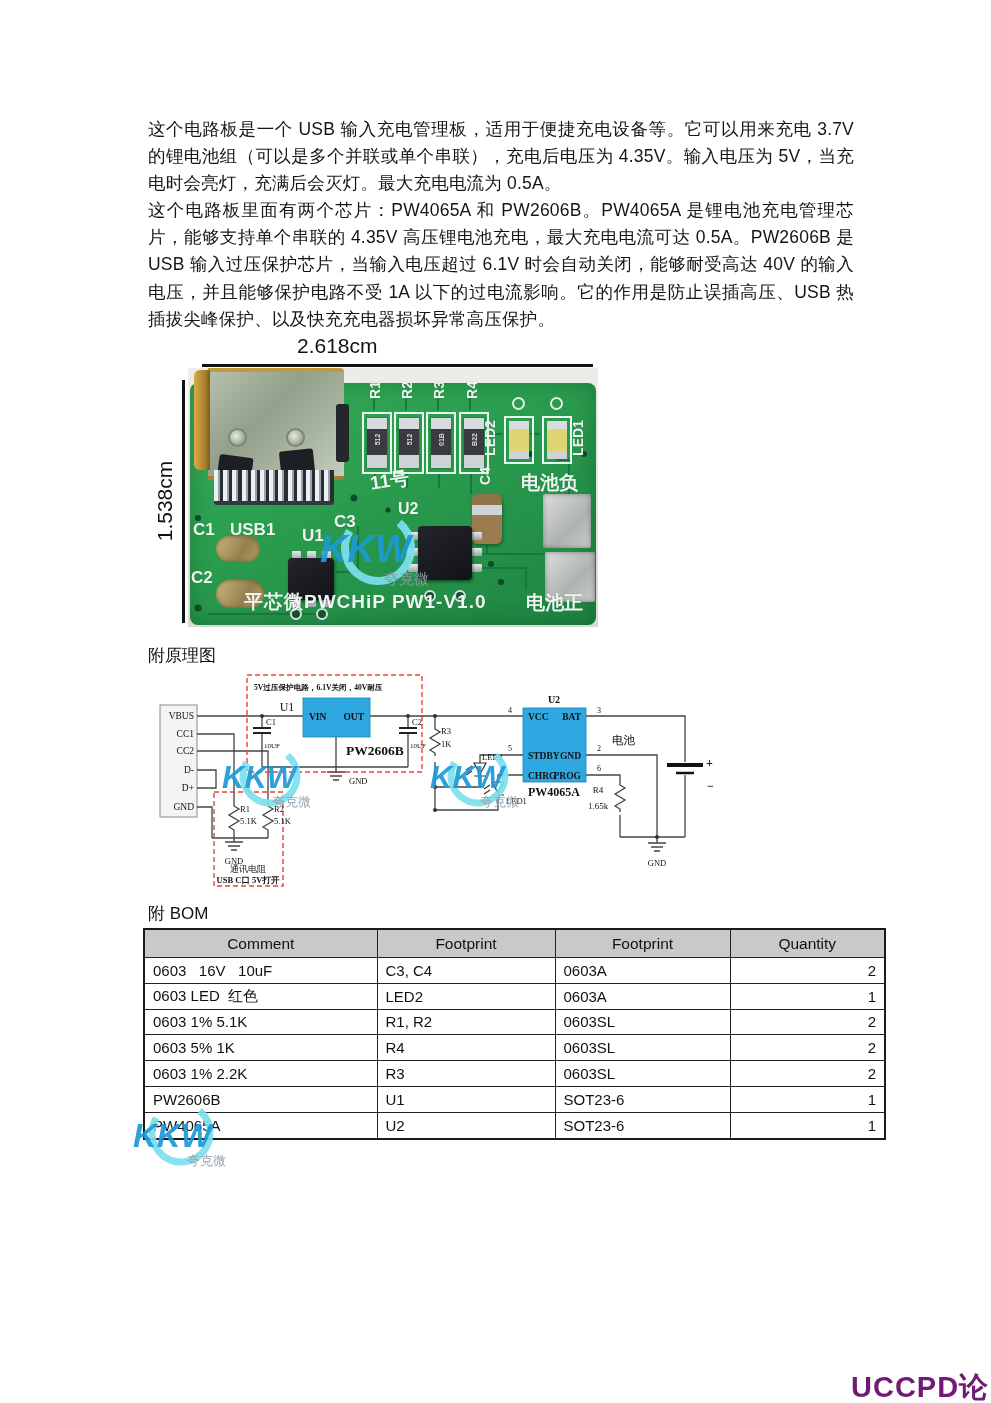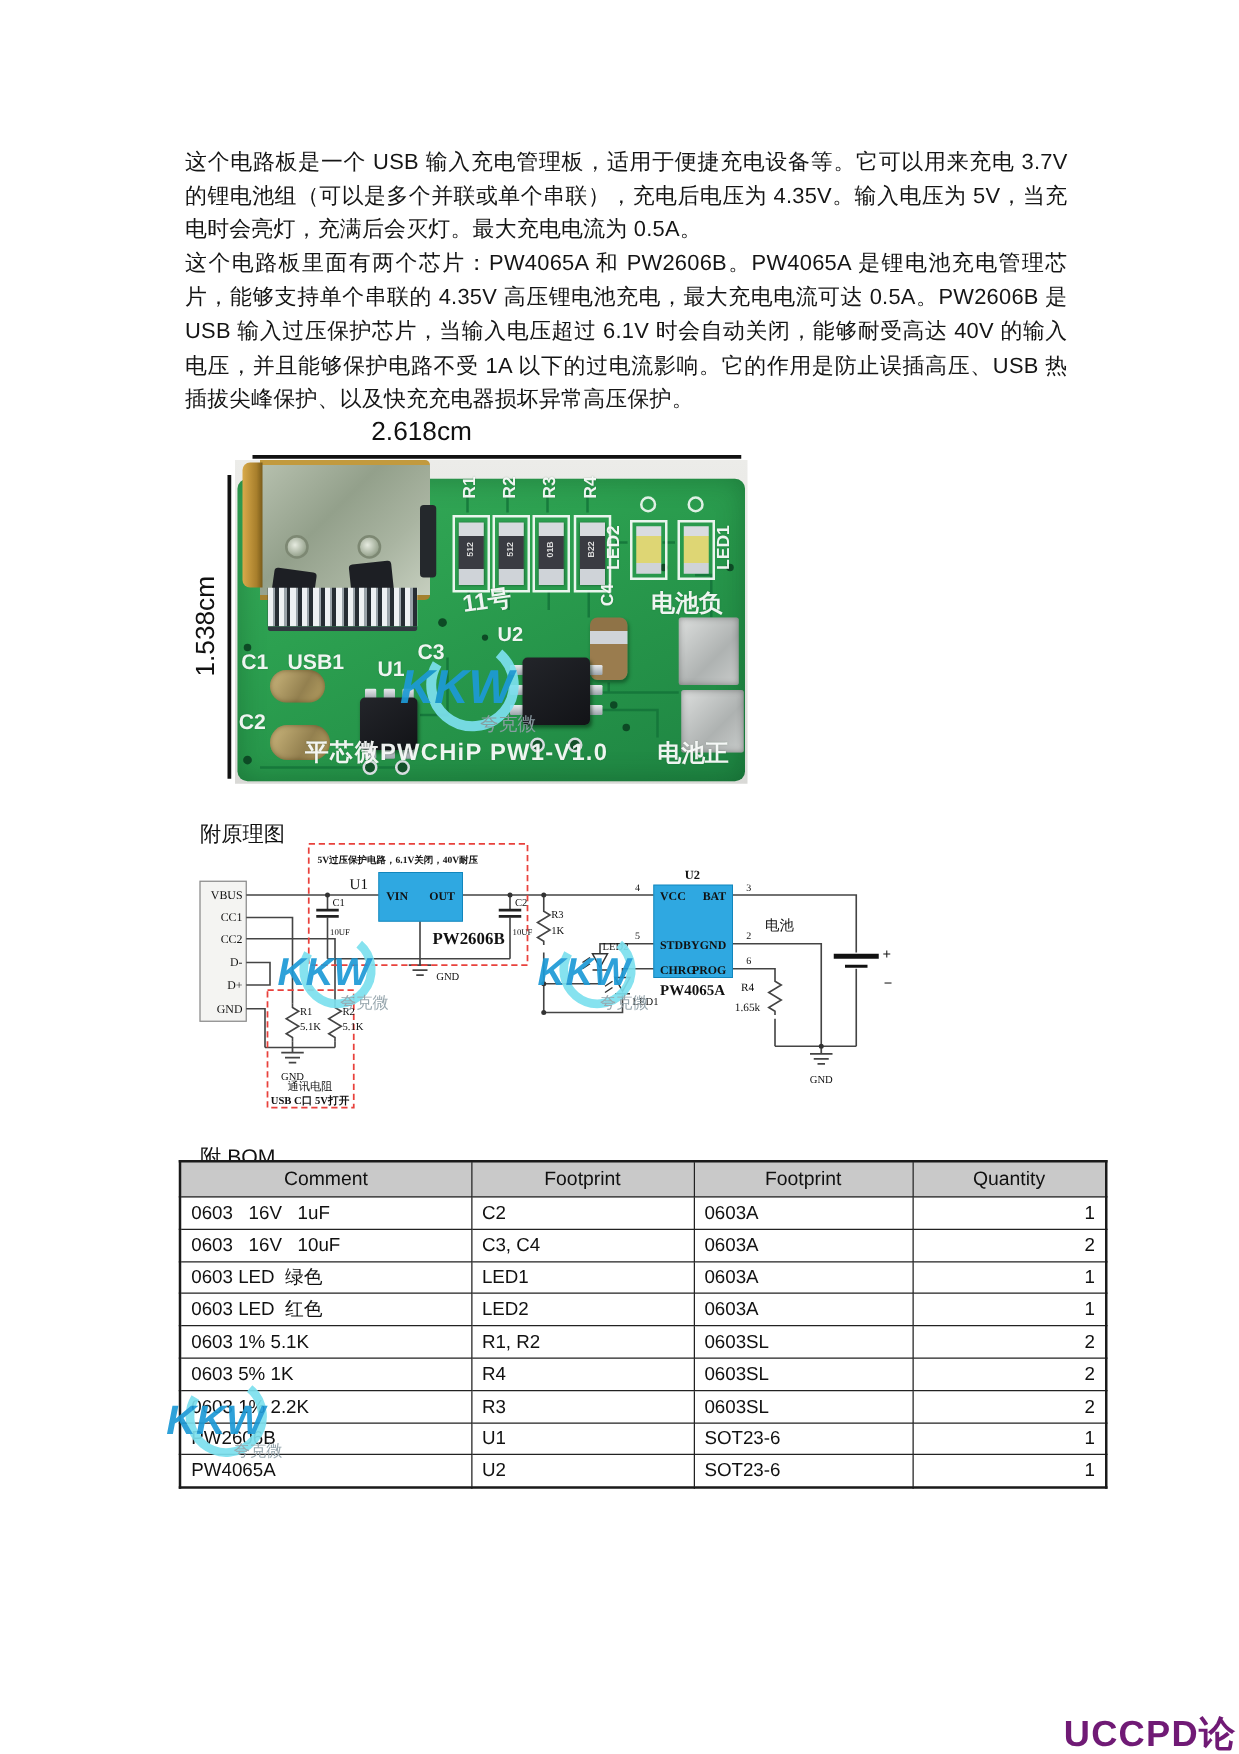--- a/index.html
+++ b/index.html
@@ -67,21 +67,21 @@
 
   
   .wm{position:absolute;opacity:.92;pointer-events:none;}
   .wm text.kkw{font-family:"Liberation Sans","DejaVu Sans",sans-serif;font-style:italic;
                font-weight:bold;fill:#1d9ad6;}
   .wm text.kkwsub{font-family:"Liberation Sans","DejaVu Sans",sans-serif;fill:#90a0a8;}
   .forum-wm{position:absolute;left:851px;top:1368px;font-size:29px;font-weight:bold;
             color:#701a75;letter-spacing:1px;}
 
   
-  .sec-head{position:absolute;left:148px;font-size:17px;font-weight:400;color:#111;margin:12px;}
+  .sec-head{position:absolute;left:148px;font-size:17px;font-weight:400;color:#111;margin:0;}
 
   
   .schematic{position:absolute;left:150px;top:670px;width:570px;height:220px;}
   .schematic text{font-family:"Liberation Serif","DejaVu Serif",serif;fill:#111;}
   .wire{stroke:#444;stroke-width:1.3;fill:none;}
   .plate{stroke:#222;stroke-width:2.2;fill:none;}
   .dashedbox{stroke:#e8413c;stroke-width:1.4;stroke-dasharray:5 3;fill:none;}
   .bluebox{fill:#2fa8e1;stroke:#1186bd;stroke-width:.8;}
   .pinlbl{fill:#0a3a5c;font-weight:bold;}
   .dot{fill:#333;}
@@ -359,36 +359,24 @@
     <thead>
       <tr>
         <th>Comment</th>
         <th>Footprint</th>
         <th>Footprint</th>
         <th>Quantity</th>
       </tr>
     </thead>
     <tbody>
         <tr>
-          <td>0603   16V   1uF</td>
-          <td>C2</td>
-          <td>0603A</td>
-          <td class="qty">1</td>
-        </tr>
-        <tr>
           <td>0603   16V   10uF</td>
           <td>C3, C4</td>
           <td>0603A</td>
           <td class="qty">2</td>
-        </tr>
-        <tr>
-          <td>0603 LED  绿色</td>
-          <td>LED1</td>
-          <td>0603A</td>
-          <td class="qty">1</td>
         </tr>
         <tr>
           <td>0603 LED  红色</td>
           <td>LED2</td>
           <td>0603A</td>
           <td class="qty">1</td>
         </tr>
         <tr>
           <td>0603 1% 5.1K</td>
           <td>R1, R2</td>

